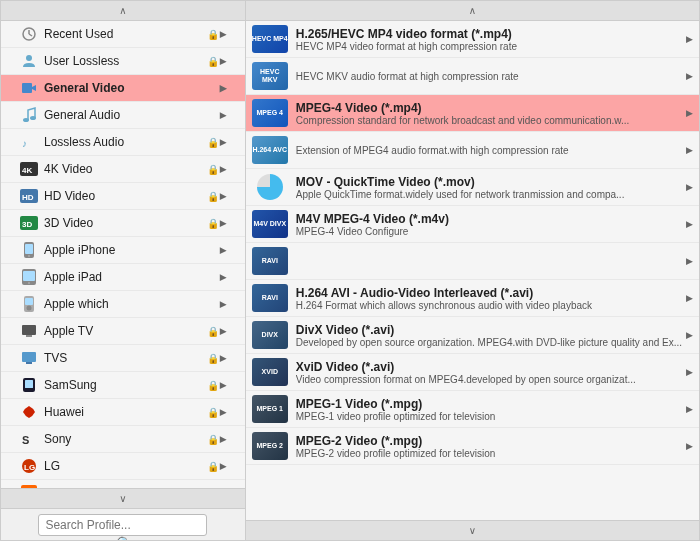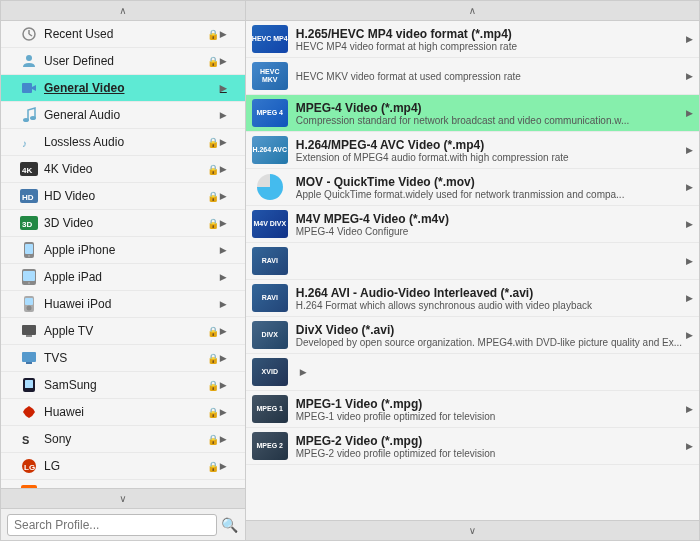--- a/index.html
+++ b/index.html
@@ -61,23 +61,22 @@
     .left-item {
       display: flex;
       align-items: center;
       padding: 3px 18px;
       cursor: pointer;
       border-bottom: 1px solid #e8e8e8;
       color: #222;
       white-space: nowrap;
     }
     .left-item.selected {
-      background: #5eead4;
+      background: #fca5a5;
       font-weight: bold;
-      text-decoration: underline;
     }
     .left-item .icon {
       width: 20px;
       height: 20px;
       margin-right: 5px;
       flex-shrink: 0;
       display: flex;
       align-items: center;
       justify-content: center;
       font-size: 13px;
@@ -95,21 +94,21 @@
       font-size: 9px;
       color: #666;
     }
     .right-item {
       display: flex;
       align-items: center;
       padding: 4px 6px;
       border-bottom: 1px solid #e8e8e8;
       cursor: pointer;
     }
-    .right-item.selected { background: #86efac; }
+    .right-item.selected { background: #fca5a5; }
     .right-item .fmt-icon {
       width: 36px;
       height: 28px;
       margin-right: 8px;
       flex-shrink: 0;
       border-radius: 3px;
       display: flex;
       align-items: center;
       justify-content: center;
       font-size: 7px;
@@ -142,20 +141,21 @@
       color: #666;
       margin-left: 4px;
     }
     .search-bar {
       display: flex;
       align-items: center;
       padding: 5px 6px;
       border-top: 1px solid #ccc;
       background: #f0f0f0;
       height: 32px;
+      flex-direction: column;
     }
     .search-bar input {
       flex: 1;
       padding: 3px 6px;
       font-size: 12px;
       border: 1px solid #bbb;
       border-radius: 3px;
       outline: none;
     }
     .search-bar .search-btn {
@@ -198,21 +198,21 @@
             <span class="lock">🔒</span>
             <span class="arrow">▶</span>
           </div>
           <div class="left-item">
             <span class="icon">
               <svg width="16" height="16" viewBox="0 0 16 16">
                 <circle cx="8" cy="5" r="3" fill="#66aacc"></circle>
                 <path d="M2 14 Q2 10 8 10 Q14 10 14 14" fill="#66aacc"></path>
               </svg>
             </span>
-            <span class="label">User Defined</span>
+            <span class="label">User Lossless</span>
             <span class="lock">🔒</span>
             <span class="arrow">▶</span>
           </div>
           <div class="left-item selected">
             <span class="icon">
               <svg width="16" height="16" viewBox="0 0 16 16">
                 <rect x="1" y="3" width="10" height="10" rx="1" fill="#4488cc"></rect>
                 <polygon points="11,7 15,5 15,11 11,9" fill="#4488cc"></polygon>
               </svg>
             </span>
@@ -296,21 +296,21 @@
             <span class="arrow">▶</span>
           </div>
           <div class="left-item">
             <span class="icon">
               <svg width="12" height="16" viewBox="0 0 12 16">
                 <rect x="1" y="0" width="10" height="16" rx="2" fill="#aaa"></rect>
                 <rect x="2" y="2" width="8" height="7" rx="1" fill="#aaddff"></rect>
                 <circle cx="6" cy="12" r="2.5" fill="#888"></circle>
               </svg>
             </span>
-            <span class="label">Huawei iPod</span>
+            <span class="label">Apple which</span>
             <span class="arrow">▶</span>
           </div>
           <div class="left-item">
             <span class="icon">
               <svg width="16" height="16" viewBox="0 0 16 16">
                 <rect x="1" y="2" width="14" height="10" rx="1" fill="#555"></rect>
                 <rect x="5" y="12" width="6" height="2" fill="#888"></rect>
               </svg>
             </span>
             <span class="label">Apple TV</span>
@@ -397,38 +397,37 @@
             <div class="text-block">
               <div class="fmt-name">H.265/HEVC MP4 video format (*.mp4)</div>
               <div class="fmt-desc">HEVC MP4 video format at high compression rate</div>
             </div>
             <span class="right-arrow">▶</span>
           </div>
           <div class="right-item">
             <div class="fmt-icon fmt-mkv">HEVC
 MKV</div>
             <div class="text-block">
-              <div class="fmt-desc">HEVC MKV video format at used compression rate</div>
+              <div class="fmt-desc">HEVC MKV audio format at high compression rate</div>
             </div>
             <span class="right-arrow">▶</span>
           </div>
           <div class="right-item selected">
             <div class="fmt-icon fmt-mpeg4">MPEG
 4</div>
             <div class="text-block">
               <div class="fmt-name">MPEG-4 Video (*.mp4)</div>
               <div class="fmt-desc">Compression standard for network broadcast and video communication.w...</div>
             </div>
             <span class="right-arrow">▶</span>
           </div>
           <div class="right-item">
             <div class="fmt-icon fmt-avc">H.264
 AVC</div>
             <div class="text-block">
-              <div class="fmt-name">H.264/MPEG-4 AVC Video (*.mp4)</div>
               <div class="fmt-desc">Extension of MPEG4 audio format.with high compression rate</div>
             </div>
             <span class="right-arrow">▶</span>
           </div>
           <div class="right-item">
             <div style="width: 36px; height: 28px; margin-right: 8px; flex-shrink: 0; display: flex; align-items: center; justify-content: center;">
               <div style="width: 26px; height: 26px; border-radius: 50%; background: conic-gradient(rgb(68, 187, 238) 0%, rgb(68, 187, 238) 75%, rgb(221, 221, 221) 75%, rgb(221, 221, 221) 100%); display: flex; align-items: center; justify-content: center;"></div>
             </div>
             <div class="text-block">
               <div class="fmt-name">MOV - QuickTime Video (*.mov)</div>
@@ -462,20 +461,24 @@
           <div class="right-item">
             <div class="fmt-icon fmt-divx">DIVX</div>
             <div class="text-block">
               <div class="fmt-name">DivX Video (*.avi)</div>
               <div class="fmt-desc">Developed by open source organization. MPEG4.with DVD-like picture quality and Ex...</div>
             </div>
             <span class="right-arrow">▶</span>
           </div>
           <div class="right-item">
             <div class="fmt-icon fmt-xvid">XVID</div>
+            <div class="text-block">
+              <div class="fmt-name">XviD Video (*.avi)</div>
+              <div class="fmt-desc">Video compression format on MPEG4.developed by open source organizat...</div>
+            </div>
             <span class="right-arrow">▶</span>
           </div>
           <div class="right-item">
             <div class="fmt-icon fmt-mpeg1">MPEG
 1</div>
             <div class="text-block">
               <div class="fmt-name">MPEG-1 Video (*.mpg)</div>
               <div class="fmt-desc">MPEG-1 video profile optimized for television</div>
             </div>
             <span class="right-arrow">▶</span>

